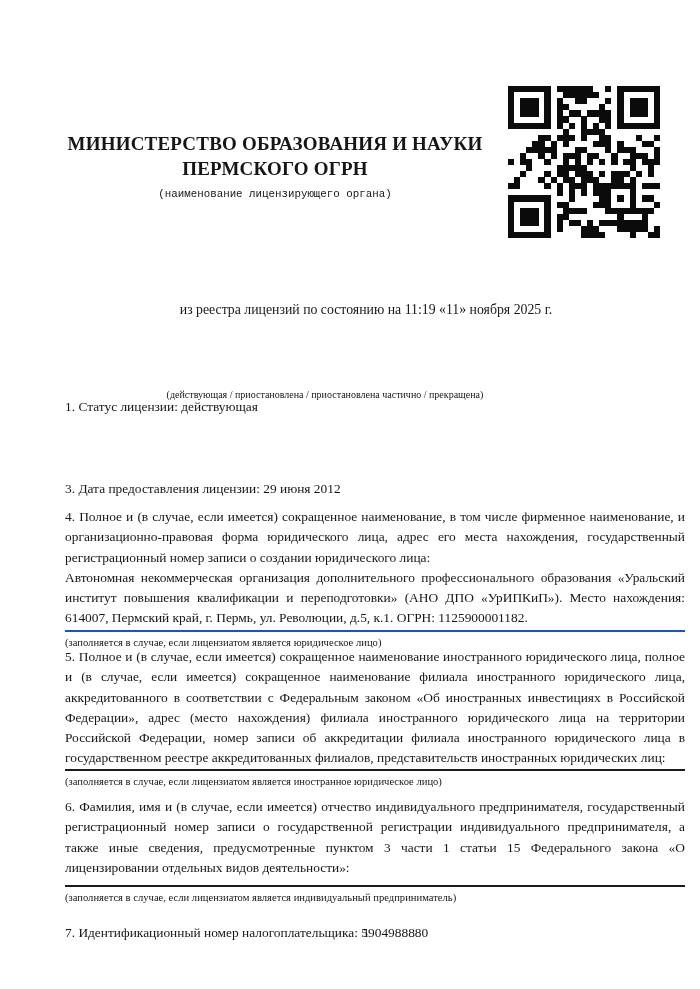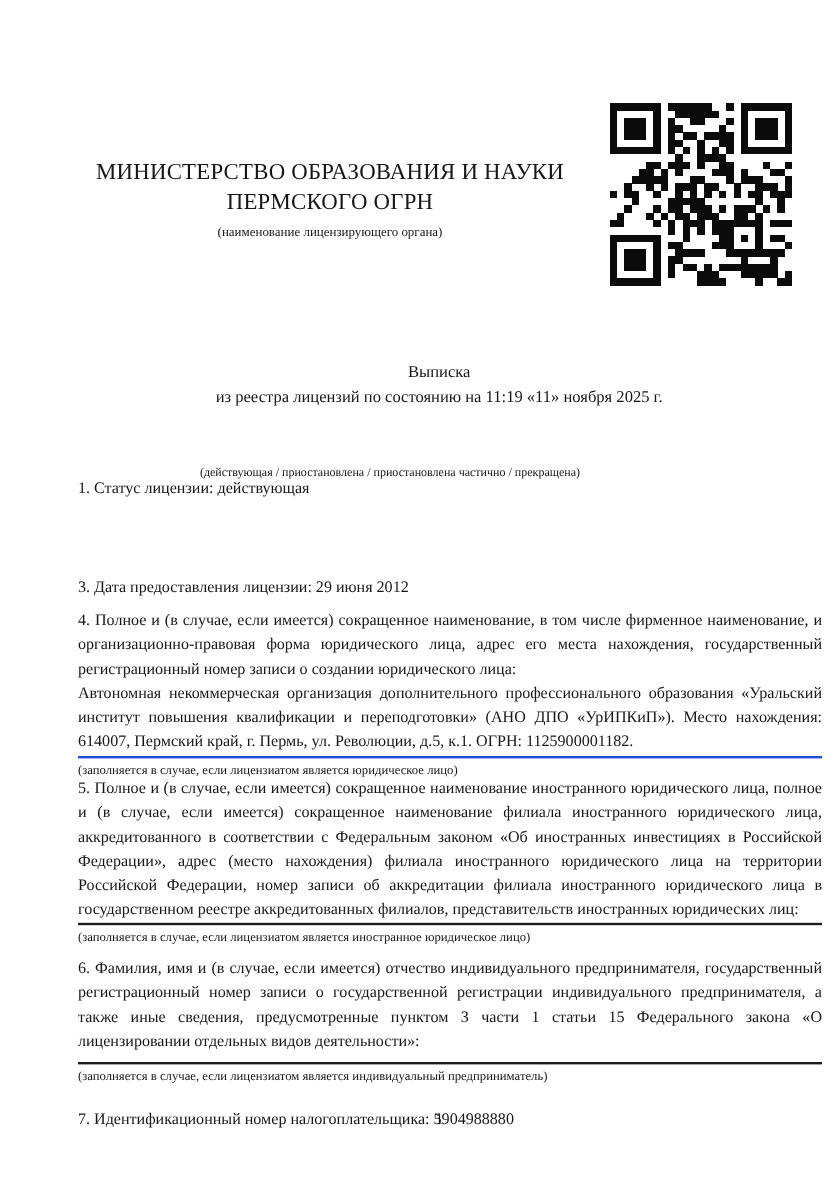--- a/index.html
+++ b/index.html
@@ -19,29 +19,30 @@
   .abs { position: absolute; }
 
   
   .org-header {
     left: 65px;
     top: 131px;
     width: 420px;
     text-align: center;
   }
   .org-name {
-    font-weight: normal;
+    font-weight: bold;
     font-size: 19px;
     line-height: 25px;
     letter-spacing: 0.2px;
   }
   .org-caption {
     font-size: 10.8px;
     line-height: 13px;
     margin-top: 7px;
+    font-family: Liberation Mono, monospace;
   }
 
   
   .qr-box {
     left: 505px;
     top: 83px;
     width: 158px;
     height: 158px;
   }
   .qr-box svg { display: block; width: 158px; height: 158px; }
@@ -435,21 +436,20 @@
         <rect x="13" y="24" width="1.02" height="1.02" fill="#0b0b0b"></rect>
         <rect x="14" y="24" width="1.02" height="1.02" fill="#0b0b0b"></rect>
         <rect x="15" y="24" width="1.02" height="1.02" fill="#0b0b0b"></rect>
         <rect x="20" y="24" width="1.02" height="1.02" fill="#0b0b0b"></rect>
         <rect x="23" y="24" width="1.02" height="1.02" fill="#0b0b0b"></rect>
         <rect x="24" y="24" width="1.02" height="1.02" fill="#0b0b0b"></rect>
       </svg>
   </div>
 
   <div class="abs doc-title">
-    <div>Выписка</div>
     <div>из реестра лицензий по состоянию на 11:19 «11» ноября 2025 г.</div>
   </div>
 
   <div class="abs body-text item1">1. Статус лицензии: действующая</div>
   <div class="abs note-abs item1-note">(действующая / приостановлена / приостановлена частично / прекращена)</div>
 
 
   <div class="abs body-text item3">3. Дата предоставления лицензии: 29 июня 2012</div>
 
   <div class="abs body-text item4">

